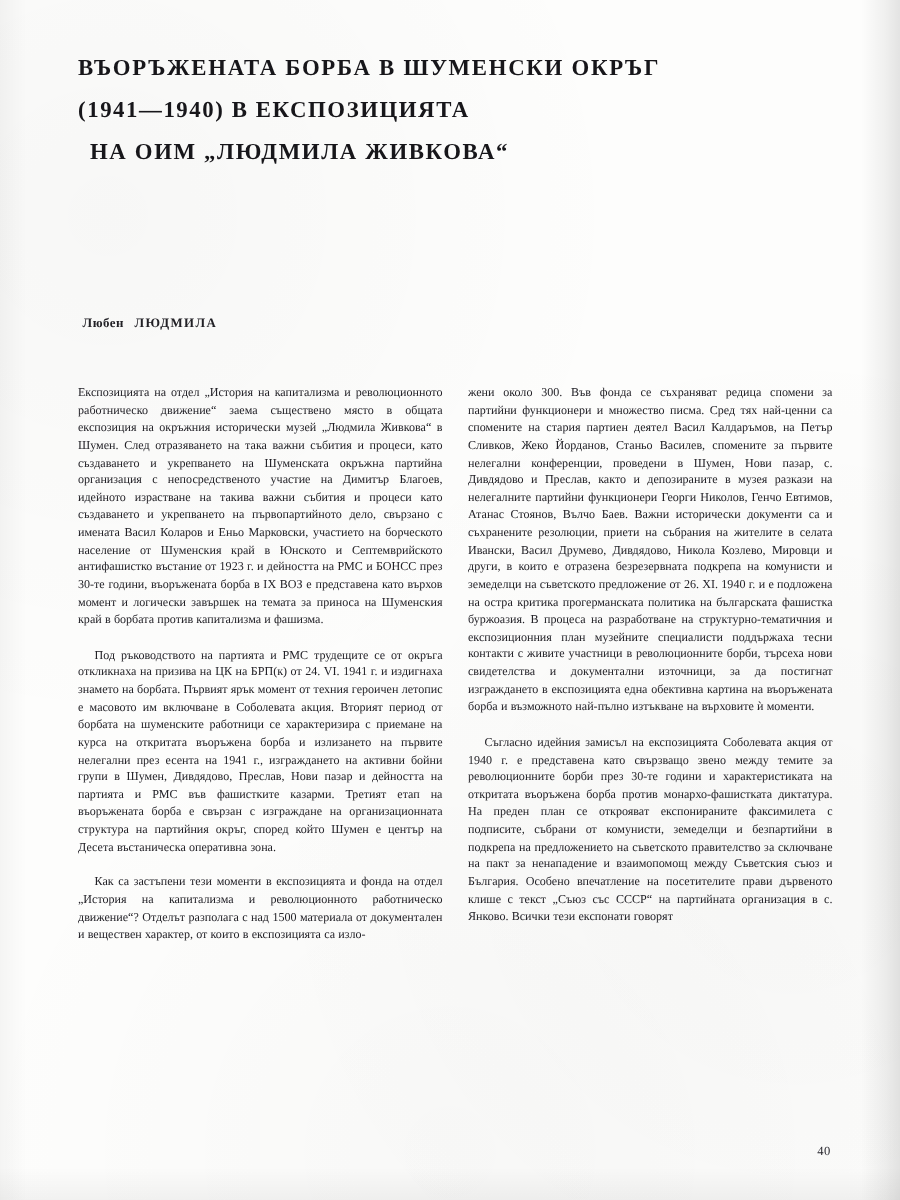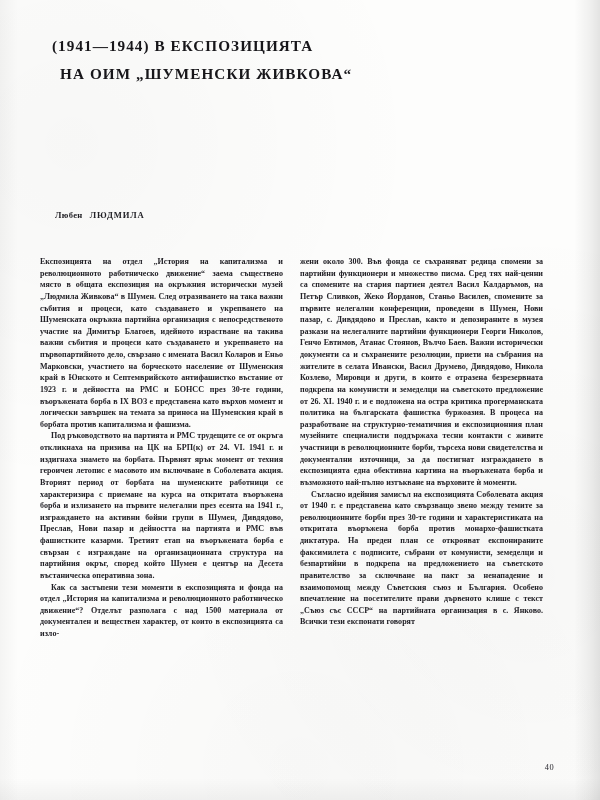--- a/index.html
+++ b/index.html
@@ -61,41 +61,40 @@
   .byline .family {
     font-weight: bold;
     letter-spacing: 0.9px;
     margin-left: 7px;
   }
 
   
   .columns {
     position: absolute;
     top: 256px;
-    left: 40px;
+    left: 52px;
     width: 504px;
     display: flex;
     gap: 17px;
-    font-weight: bold;
   }
   .col {
     width: 243px;
   }
   .col p {
     margin: 0;
     font-size: 8.05px;
     line-height: 11.62px;
     text-align: justify;
     text-justify: inter-word;
     color: #232228;
     hyphens: manual;
     word-spacing: 0.15px;
   }
   .col p.indent { text-indent: 11px; }
-  .col p + p { margin-top: 0; }
+  .col p + p { margin-top: 12px; }
 
   
   .folio {
     position: absolute;
     right: 46px;
     bottom: 28px;
     font-size: 8.4px;
     color: #2a2930;
     letter-spacing: 0.4px;
   }
@@ -128,22 +127,23 @@
     background: linear-gradient(to left, rgba(0,0,0,0) 0%, rgba(0,0,0,0.035) 100%);
     pointer-events: none;
   }
 </style>
 </head>
 <body>
 
 <div class="page">
 
   <div class="title-block">
-    <div class="title-line l2">(1941—1944) В ЕКСПОЗИЦИЯТА</div>
-    <div class="title-line l3">НА ОИМ „ШУМЕНСКИ ЖИВКОВА“</div>
+    <div class="title-line l1">ВЪОРЪЖЕНАТА БОРБА В ШУМЕНСКИ ОКРЪГ</div>
+    <div class="title-line l2">(1941—1940) В ЕКСПОЗИЦИЯТА</div>
+    <div class="title-line l3">НА ОИМ „ЛЮДМИЛА ЖИВКОВА“</div>
   </div>
 
   <div class="byline">
     <span class="given">Любен</span><span class="family">ЛЮДМИЛА</span>
   </div>
 
   <div class="columns">
     <div class="col">
       <p>Експозицията на отдел „История на капитализма и революционното работническо движение“ заема съществено място в общата експозиция на окръжния исторически музей „Людмила Живкова“ в Шумен. След отразяването на така важни събития и процеси, като създаването и укрепването на Шуменската окръжна партийна организация с непосредственото участие на Димитър Благоев, идейното израстване на такива важни събития и процеси като създаването и укрепването на първопартийното дело, свързано с имената Васил Коларов и Еньо Марковски, участието на борческото население от Шуменския край в Юнското и Септемврийското антифашистко въстание от 1923 г. и дейността на РМС и БОНСС през 30-те години, въоръжената борба в IX ВОЗ е представена като върхов момент и логически завършек на темата за приноса на Шуменския край в борбата против капитализма и фашизма.</p>
       <p class="indent">Под ръководството на партията и РМС трудещите се от окръга откликнаха на призива на ЦК на БРП(к) от 24. VI. 1941 г. и издигнаха знамето на борбата. Първият ярък момент от техния героичен летопис е масовото им включване в Соболевата акция. Вторият период от борбата на шуменските работници се характеризира с приемане на курса на откритата въоръжена борба и излизането на първите нелегални през есента на 1941 г., изграждането на активни бойни групи в Шумен, Дивдядово, Преслав, Нови пазар и дейността на партията и РМС във фашистките казарми. Третият етап на въоръжената борба е свързан с изграждане на организационната структура на партийния окръг, според който Шумен е център на Десета въстаническа оперативна зона.</p>

